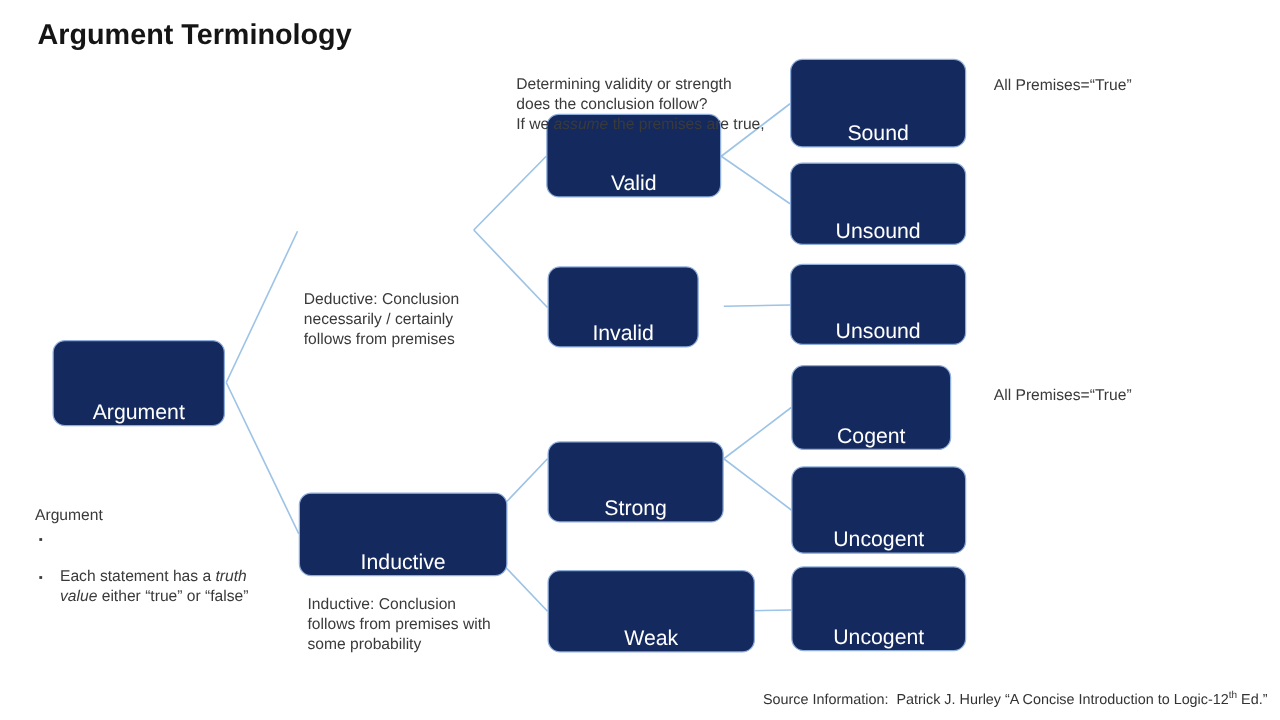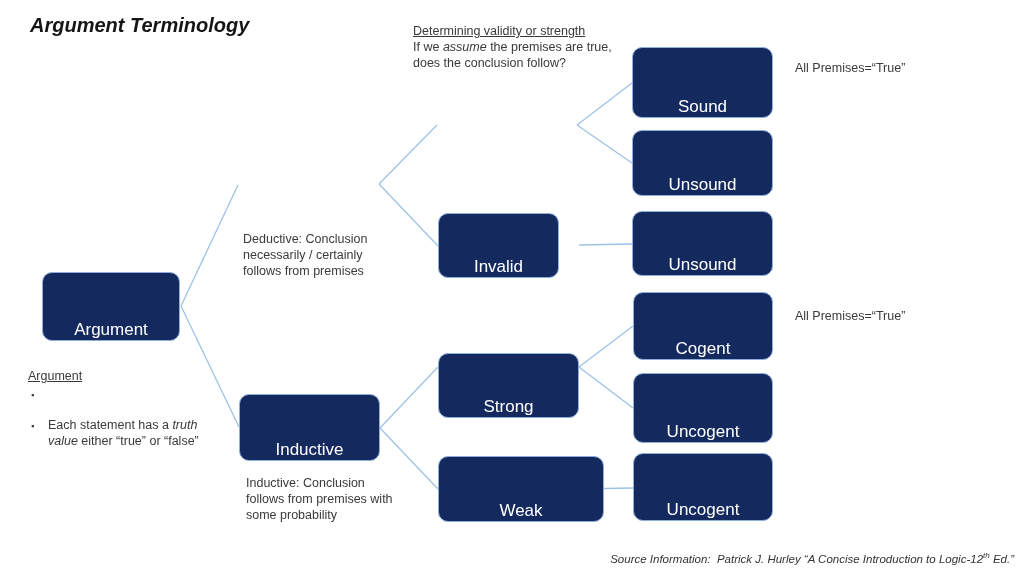--- a/index.html
+++ b/index.html
@@ -15,52 +15,51 @@
     background:#ffffff;
   }
   .slide{
     position:relative;
     width:1024px;height:576px;
     background:#ffffff;
     overflow:hidden;
   }
   .title{
     position:absolute;left:30px;top:14px;
-    font-size:20px;font-weight:bold;color:var(--title-color);
+    font-size:23px;font-weight:bold;color:var(--title-color);
     letter-spacing:0px;
-    font-style:italic;
   }
   svg.connectors{position:absolute;left:0;top:0;width:1024px;height:576px;}
   svg.connectors line{stroke:var(--connector);stroke-width:1.3;}
   .node{
     position:absolute;
     background:var(--box-fill);
     border:1px solid var(--box-border);
     border-radius:10px;
     color:#ffffff;
     display:flex;align-items:flex-end;justify-content:center;
     font-size:17px;
     box-sizing:border-box;
   }
   .note{
     position:absolute;
     font-size:12.5px;color:var(--note-color);
     line-height:1.26;
   }
-  .note .heading{display:block;text-decoration:underline;}
+  .note .heading{display:block;margin-top:36px;}
   .it{font-style:italic;}
   .bullets{margin-top:2px;}
   .bullet-row{display:flex;margin-top:1px;}
   .bullet-row .glyph{width:20px;flex:0 0 20px;font-size:9px;line-height:16px;padding-left:3px;box-sizing:border-box;}
   .bullet-row .txt{flex:1;}
   .bullet-gap{height:14px;}
   .source{
     position:absolute;right:10px;top:551px;width:600px;
     text-align:right;
-    font-size:11.5px;font-style:italic;color:#333333;
+    font-size:11.5px;color:#333333;
   }
   .source sup{font-size:8px;}
 </style>
 </head>
 <body>
 
 <div class="slide">
 
   <div class="title">Argument Terminology</div>
 
@@ -75,55 +74,58 @@
     <line x1="380" y1="428" x2="438" y2="367"></line>
     <line x1="380" y1="428" x2="438" y2="489"></line>
     <line x1="579" y1="367" x2="633" y2="326"></line>
     <line x1="579" y1="367" x2="633" y2="408"></line>
     <line x1="578" y1="489" x2="633" y2="488"></line>
   </svg>
 
   <div class="node" style="left:42px;top:272px;width:138px;height:69px">
       <span>Argument</span>
     </div>
-  <div class="node" style="left:239px;top:394px;width:141px;height:67px">
+  <div class="node" style="left:239px;top:394px;width:167px;height:67px">
       <span>Inductive</span>
+    </div>
+  <div class="node" style="left:437px;top:91px;width:140px;height:67px">
+      <span>Valid</span>
     </div>
   <div class="node" style="left:438px;top:213px;width:121px;height:65px">
       <span>Invalid</span>
     </div>
   <div class="node" style="left:438px;top:353px;width:141px;height:65px">
       <span>Strong</span>
     </div>
   <div class="node" style="left:438px;top:456px;width:166px;height:66px">
       <span>Weak</span>
     </div>
   <div class="node" style="left:632px;top:47px;width:141px;height:71px">
       <span>Sound</span>
     </div>
   <div class="node" style="left:632px;top:130px;width:141px;height:66px">
       <span>Unsound</span>
     </div>
   <div class="node" style="left:632px;top:211px;width:141px;height:65px">
       <span>Unsound</span>
     </div>
-  <div class="node" style="left:633px;top:292px;width:140px;height:68px">
+  <div class="node" style="left:633px;top:292px;width:128px;height:68px">
       <span>Cogent</span>
     </div>
   <div class="node" style="left:633px;top:373px;width:140px;height:70px">
       <span>Uncogent</span>
     </div>
   <div class="node" style="left:633px;top:453px;width:140px;height:68px">
       <span>Uncogent</span>
     </div>
 
   <div class="note" style="left:413px;top:24px;width:222px">
     <span class="heading">Determining validity or strength</span>
+    <span style="display:block">does the conclusion follow?</span>
     <span><span>If we </span><span class="it">assume</span><span> the premises are true,</span></span>
-    <span style="display:block">does the conclusion follow?</span>
   </div>
 
   <div class="note" style="left:795px;top:61px;width:200px">
     <span style="display:block">All Premises=“True”</span>
   </div>
 
   <div class="note" style="left:795px;top:309px;width:200px">
     <span style="display:block">All Premises=“True”</span>
   </div>
 

